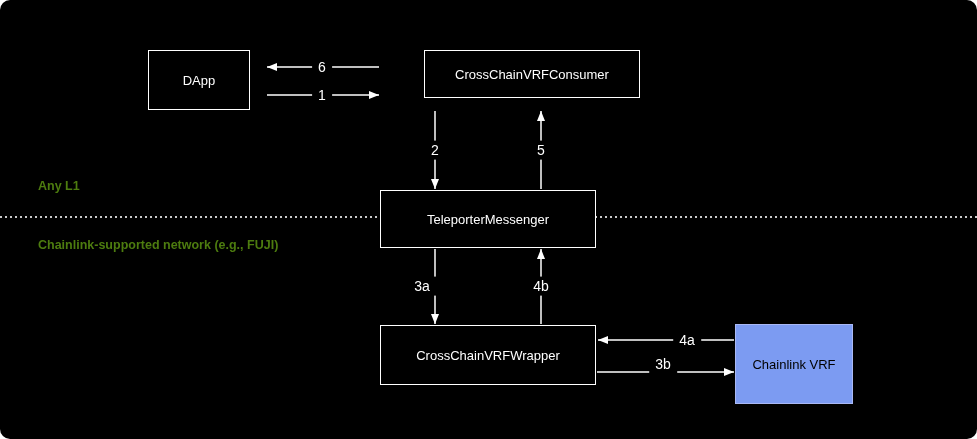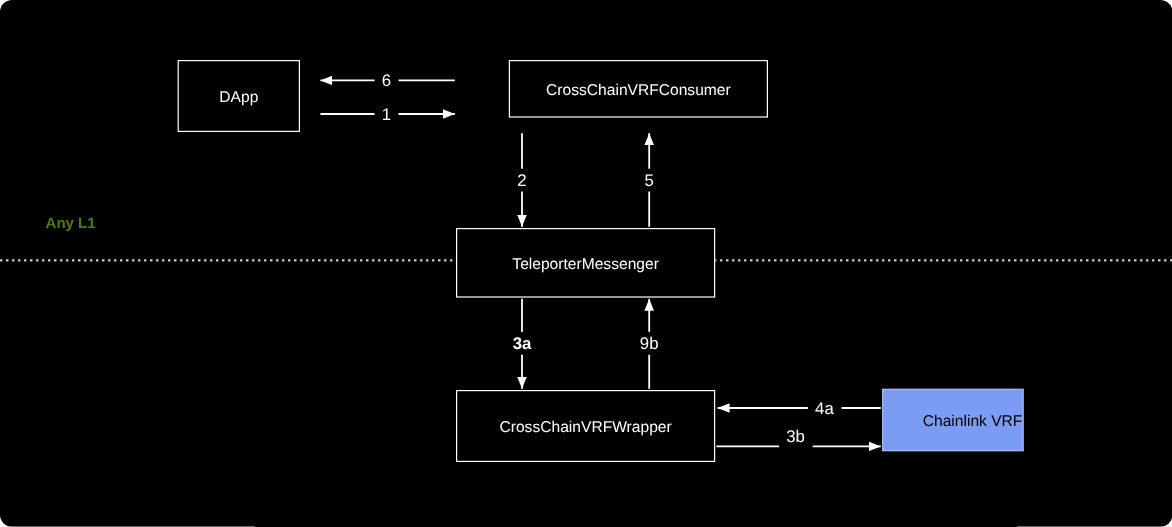--- a/index.html
+++ b/index.html
@@ -79,43 +79,44 @@
     <line x1="435" y1="249" x2="435" y2="324" stroke="#ffffff" stroke-width="1.5" marker-end="url(#arrow)"></line>
 
     <line x1="541" y1="324" x2="541" y2="249" stroke="#ffffff" stroke-width="1.5" marker-end="url(#arrow)"></line>
 
     <line x1="734" y1="340" x2="598" y2="340" stroke="#ffffff" stroke-width="1.5" marker-end="url(#arrow)"></line>
 
     <line x1="597" y1="372" x2="734" y2="372" stroke="#ffffff" stroke-width="1.5" marker-end="url(#arrow)"></line>
   </svg>
 
   <div class="region-label" style="left:38px; top:179px;">Any L1</div>
+  <div class="region-label" style="left:38px; top:238px;">Chainlink-supported network (e.g., FUJI)</div>
 
   <div class="node" style="left:148px; top:50px; width:102px; height:60px;">
     <span>DApp</span>
   </div>
 
   <div class="node" style="left:400px; top:50px; width:216px; height:48px;margin-left:24px;">
     <span>CrossChainVRFConsumer</span>
   </div>
 
   <div class="node" style="left:380px; top:190px; width:216px; height:58px;justify-content:center;">
     <span>TeleporterMessenger</span>
   </div>
 
   <div class="node" style="left:380px; top:325px; width:216px; height:60px;">
     <span>CrossChainVRFWrapper</span>
   </div>
 
-  <div class="node accent" style="left:735px; top:324px; width:118px; height:52px;justify-content:flex-end;">
+  <div class="node accent" style="left:735px; top:324px; width:118px; height:80px;">
     <span>Chainlink VRF</span>
   </div>
 
   <span class="edge-label" style="left:322px; top:67px;">6</span>
   <span class="edge-label" style="left:322px; top:95px;">1</span>
   <span class="edge-label" style="left:435px; top:150px;">2</span>
   <span class="edge-label" style="left:541px; top:150px;">5</span>
-  <span class="edge-label" style="left:435px; top:286px;font-weight:bold;">3a</span>
-  <span class="edge-label" style="left:541px; top:286px;">9b</span>
+  <span class="edge-label" style="left:422px; top:286px;">3a</span>
+  <span class="edge-label" style="left:541px; top:286px;">4b</span>
   <span class="edge-label" style="left:663px; top:340px;margin-left:24px;">4a</span>
   <span class="edge-label" style="left:663px; top:364px;">3b</span>
 
 </div>
 
 </body></html>

